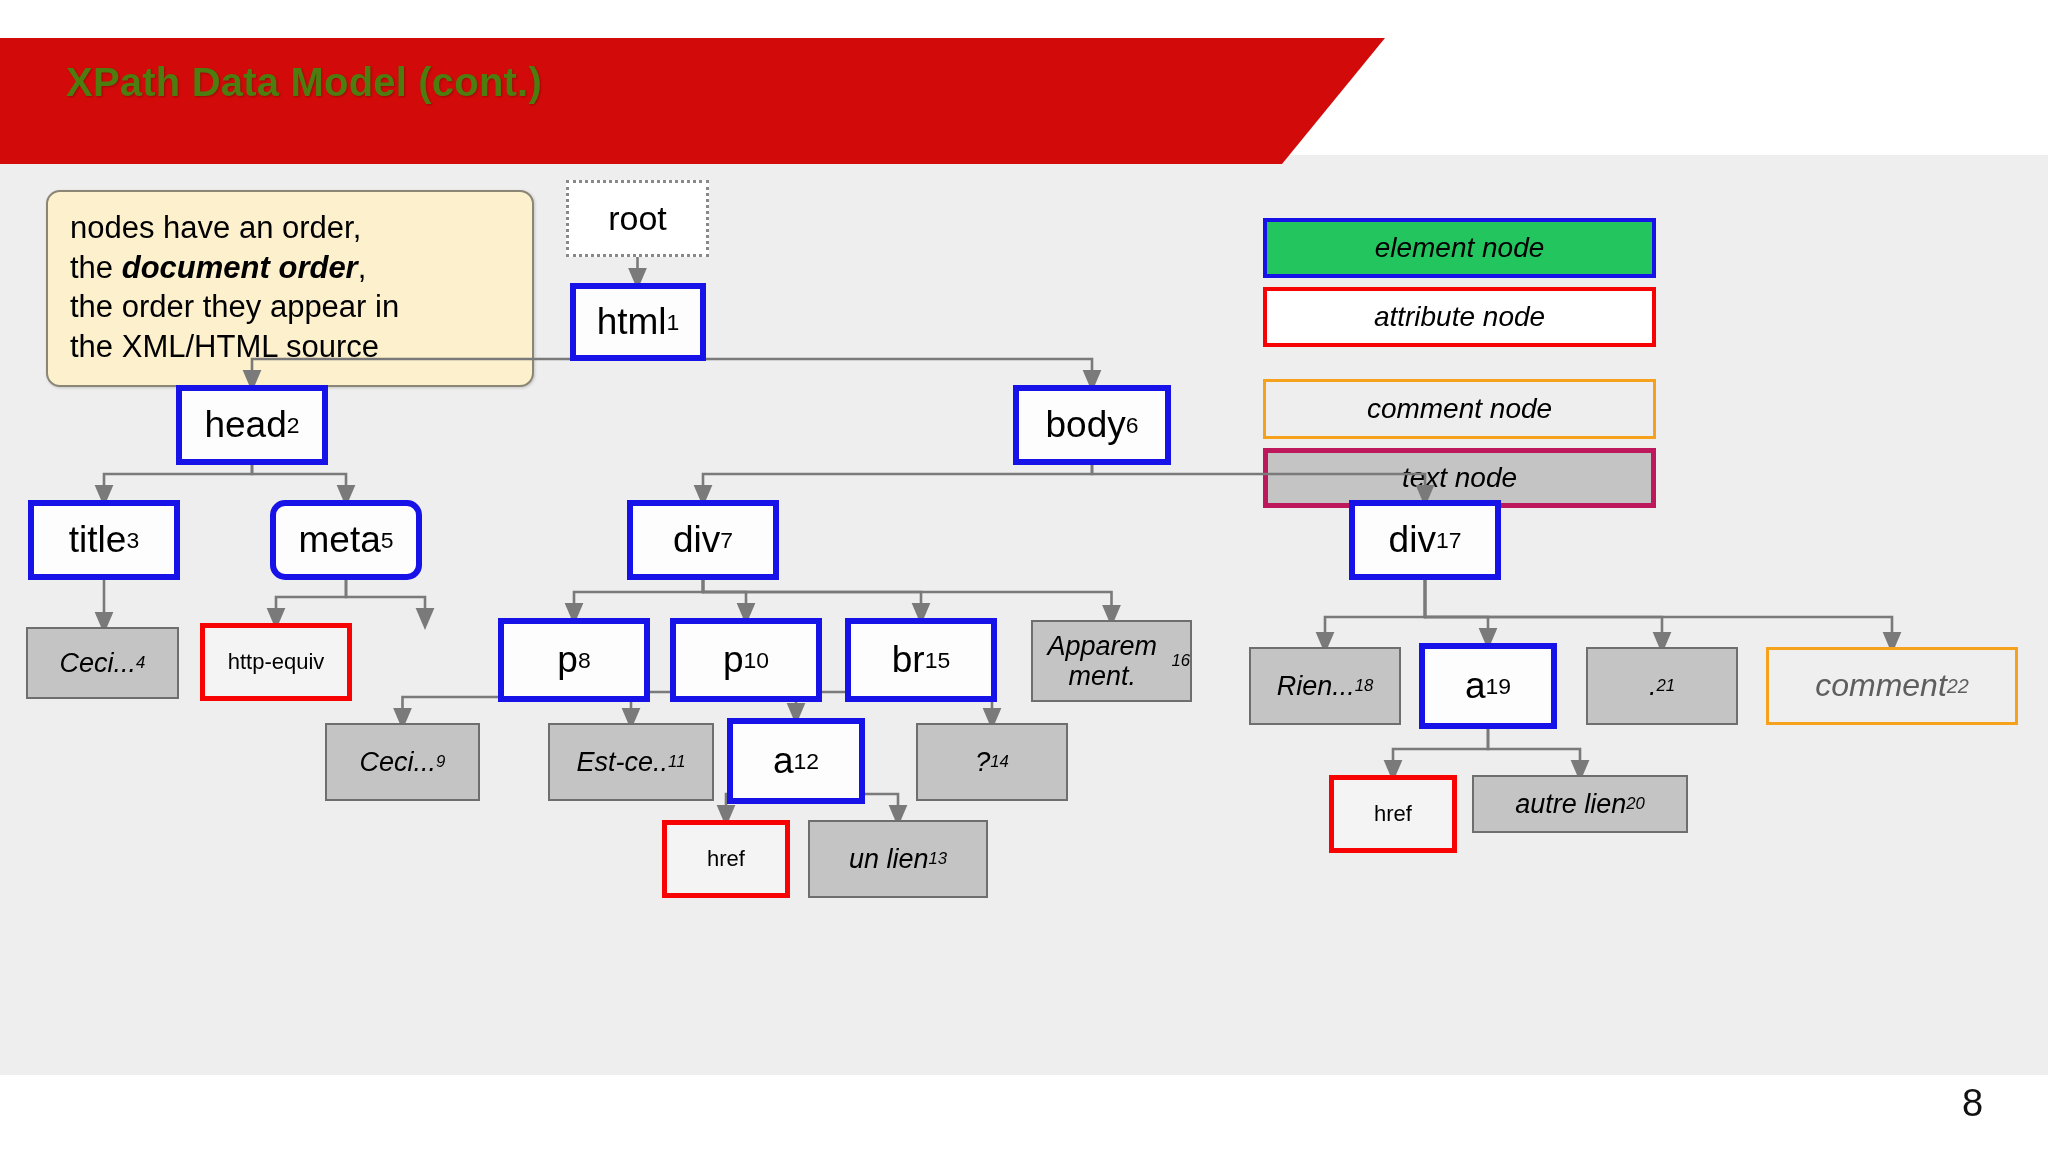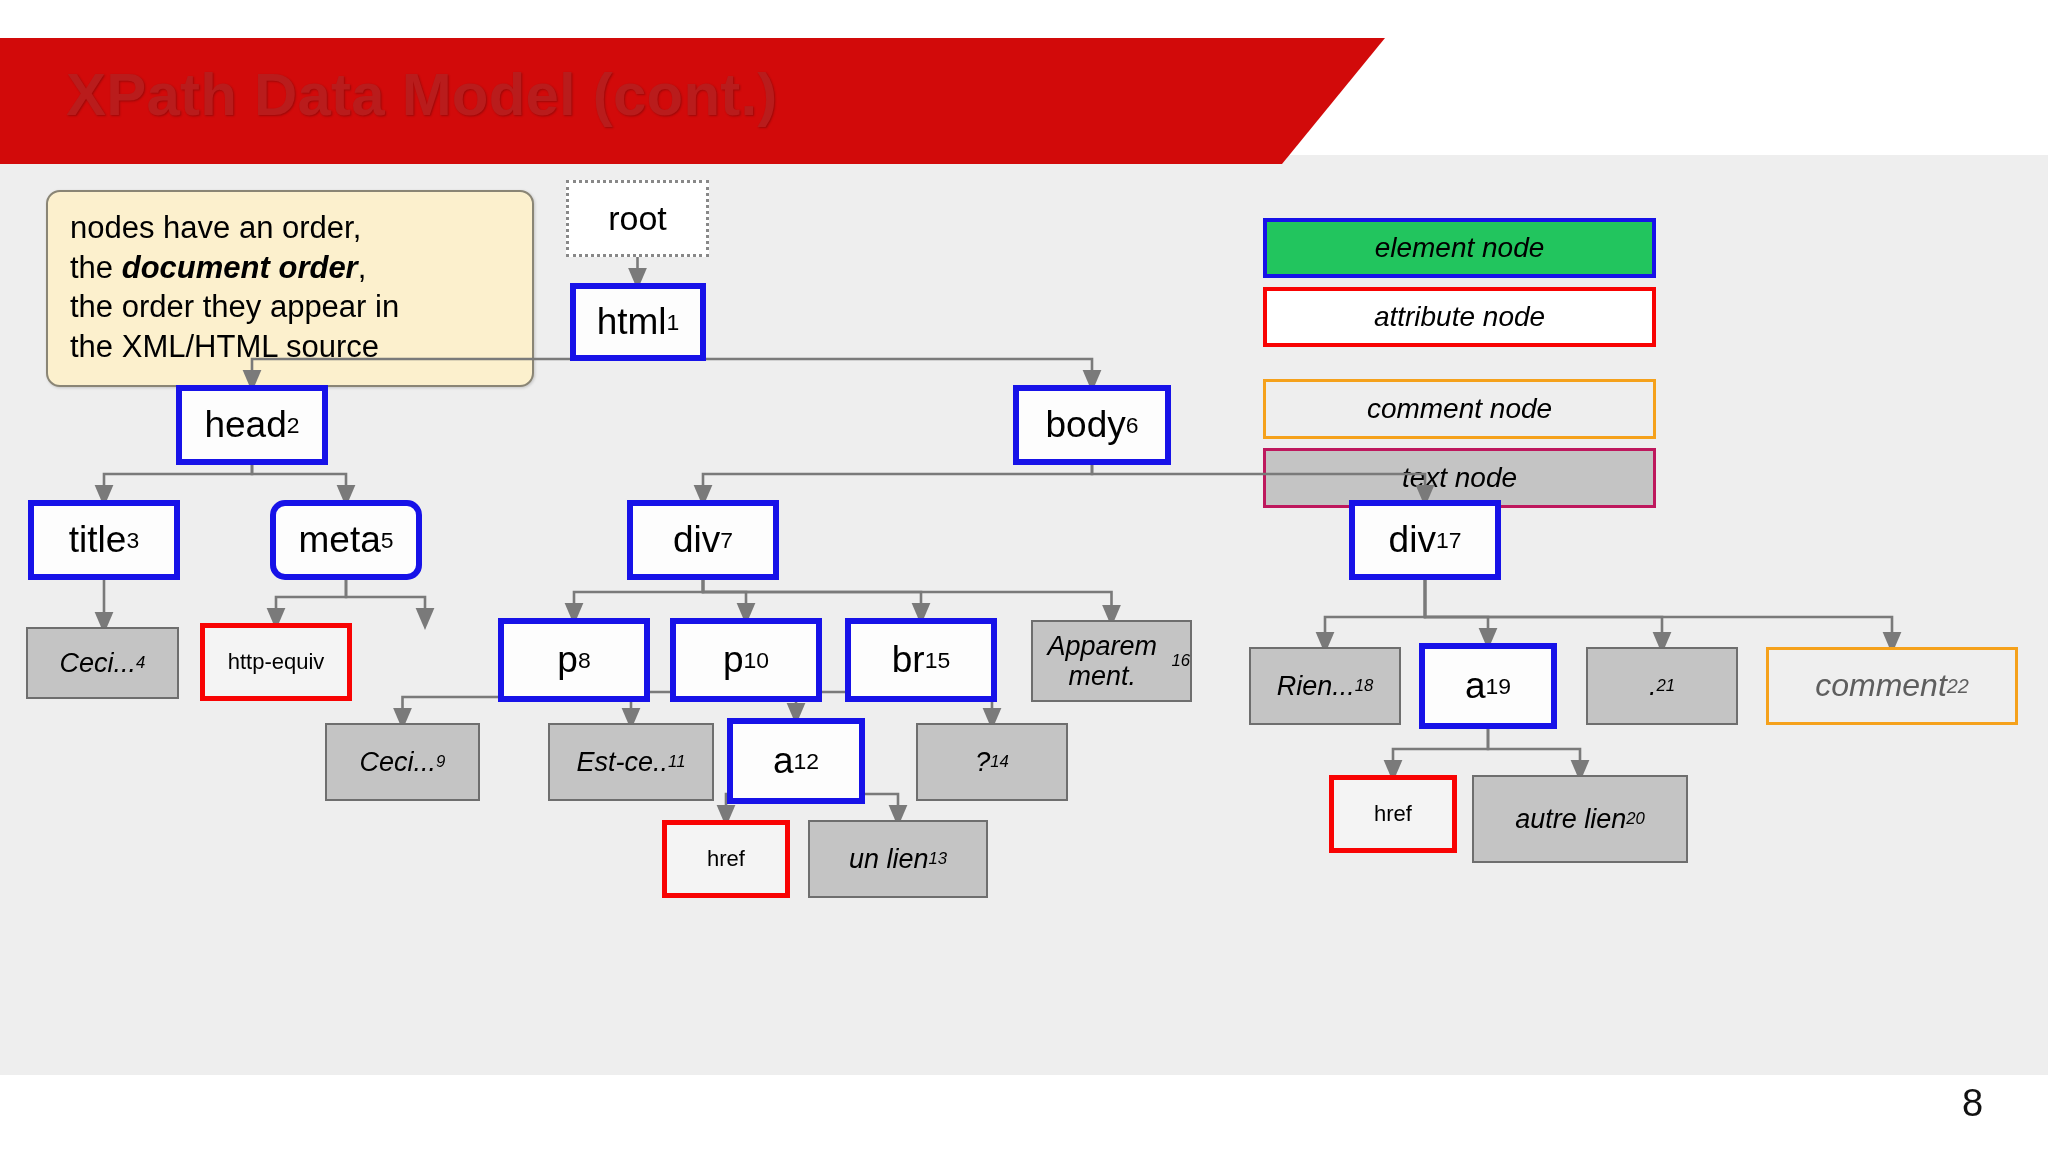--- a/index.html
+++ b/index.html
@@ -20,21 +20,21 @@
   }
 
   
   #title-banner{
     position:absolute;left:0;top:38px;width:1400px;height:126px;
     background:#d20a0a;
     clip-path:polygon(0 0, 1385px 0, 1282px 126px, 0 126px);
   }
   #title-text{
     position:absolute;left:66px;top:60px;
-    font-size:60px;font-weight:bold;color:#b91c1c;
+    font-size:40px;font-weight:bold;color:#4d7c0f;
     letter-spacing:.2px;white-space:nowrap;
     text-shadow:1px 1px 2px rgba(0,0,0,.25);
   }
 
   
   #callout{
     position:absolute;left:46px;top:190px;width:488px;
     background:#fcf0cd;
     border:2px solid #8a8575;
     border-radius:14px;
@@ -51,21 +51,21 @@
   #legend{position:absolute;left:1263px;top:218px;width:393px;}
   .legend-item{
     box-sizing:border-box;
     height:60px;width:393px;margin-bottom:9px;
     display:flex;align-items:center;justify-content:center;
     font-size:28px;font-style:italic;color:#000;
   }
   .lg-element{border:4px solid #1712e8;background:#22c55e;}
   .lg-attribute{border:4px solid #f80303;background:#ffffff;}
   .lg-comment{border:3px solid #f5a11b;background:#eeeeee;margin-top:32px;}
-  .lg-text{border:3px solid #be185d;background:#c4c4c4;}
+  .lg-text{border:5px solid #be185d;background:#c4c4c4;}
 
   
   #tree{position:absolute;left:0;top:155px;width:2048px;height:920px;}
   #edges{position:absolute;left:0;top:0;width:2048px;height:920px;}
 
   .node{
     position:absolute;box-sizing:border-box;
     display:flex;align-items:center;justify-content:center;
     text-align:center;line-height:1.12;color:#000;
     background:#fdfdfd;
@@ -245,21 +245,21 @@
       <div class="node n-attribute" style="left: 662px; top: 665px; width: 128px; height: 78px;">
         <span>href</span>
       </div>
       <div class="node n-text" style="left: 808px; top: 665px; width: 180px; height: 78px;">
         <span>un lien</span>
         <sup>13</sup>
       </div>
       <div class="node n-attribute" style="left: 1329px; top: 620px; width: 128px; height: 78px;">
         <span>href</span>
       </div>
-      <div class="node n-text" style="left: 1472px; top: 620px; width: 216px; height: 88px;">
+      <div class="node n-text" style="left: 1472px; top: 620px; width: 216px; height: 58px;">
         <span>autre lien</span>
         <sup>20</sup>
       </div>
     </div>
 
   <div id="page-number">8</div>
 
 </div>
 
 </body></html>

